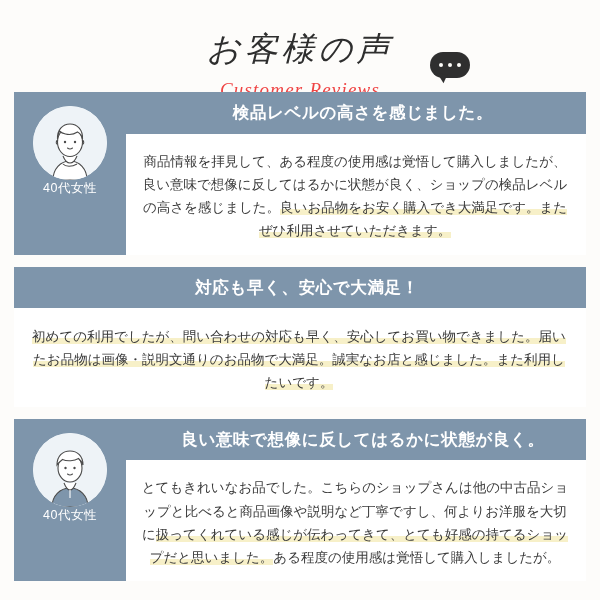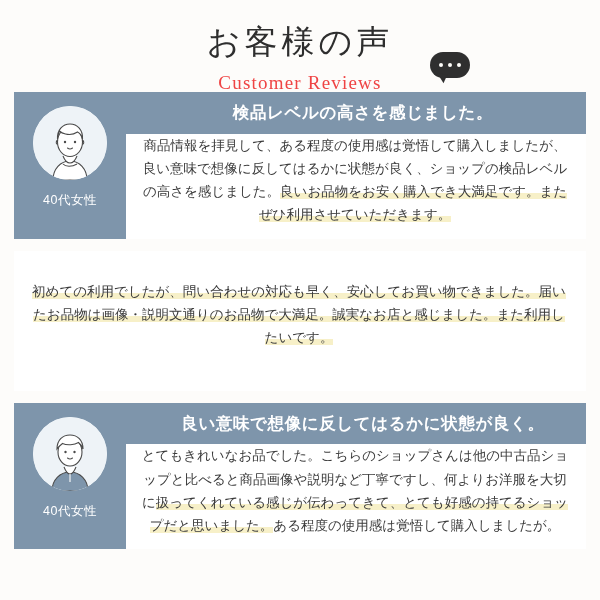--- a/index.html
+++ b/index.html
@@ -17,24 +17,25 @@
     position: relative;
     width: 600px;
     height: 600px;
     background: #fdfcfa;
     box-sizing: border-box;
   }
 
   
   .header {
     position: relative;
-    padding-top: 21px;
+    padding-top: 28px;
     text-align: center;
     height: 92px;
     box-sizing: border-box;
+    font-style: italic;
   }
   .header-title {
     font-family: "Liberation Serif", serif;
     font-size: 33px;
     letter-spacing: 4px;
     color: #2e2e2e;
     margin: 0;
     line-height: 1.3;
     font-weight: normal;
   }
@@ -111,21 +112,21 @@
   .avatar {
     width: 74px;
     height: 74px;
     border-radius: 50%;
     background: #eef3f7;
     position: relative;
     overflow: hidden;
   }
   .avatar svg { display: block; }
   .avatar-label {
-    margin-top: 12px;
+    margin-top: 0;
     font-size: 12.5px;
     color: #ffffff;
     letter-spacing: 0.5px;
   }
   .content-col {
     flex: 1 1 auto;
     display: flex;
     flex-direction: column;
     min-width: 0;
     text-align: center;
@@ -137,21 +138,21 @@
     font-weight: bold;
     letter-spacing: 0.6px;
     padding: 11px 0 11px 14px;
     box-sizing: border-box;
     line-height: 1.2;
     white-space: nowrap;
     overflow: hidden;
   }
   .review-body {
     flex: 1 1 auto;
-    padding: 0 16px 12px 14px;
+    padding: 16px 16px 12px 14px;
     font-size: 13.5px;
     line-height: 1.72;
     color: #3b3b3b;
     box-sizing: border-box;
     background: #ffffff;
   }
   .review-body .hl {
     background: linear-gradient(transparent 58%, #f7f0c8 58%);
   }
   .review-body.centered {
@@ -200,20 +201,21 @@
       <div class="content-col">
         <div class="review-title">検品レベルの高さを感じました。</div>
         <div class="review-body">
           <span>商品情報を拝見して、ある程度の使用感は覚悟して購入しましたが、良い意味で想像に反してはるかに状態が良く、ショップの検品レベルの高さを感じました。</span><span class="hl">良いお品物をお安く購入でき大満足です。またぜひ利用させていただきます。</span>
         </div>
       </div>
     </div>
 
     <div class="review">
       <div class="content-col">
+        <div class="review-title">対応も早く、安心で大満足！</div>
         <div class="review-body centered">
           <span><span class="hl">初めての利用でしたが、問い合わせの対応も早く、安心してお買い物できました。届いたお品物は画像・説明文通りのお品物で大満足。誠実なお店と感じました。また利用したいです。</span></span>
         </div>
       </div>
     </div>
 
     <div class="review">
       <div class="avatar-col">
         <div class="avatar">
           <svg width="74" height="74" viewBox="0 0 74 74">

